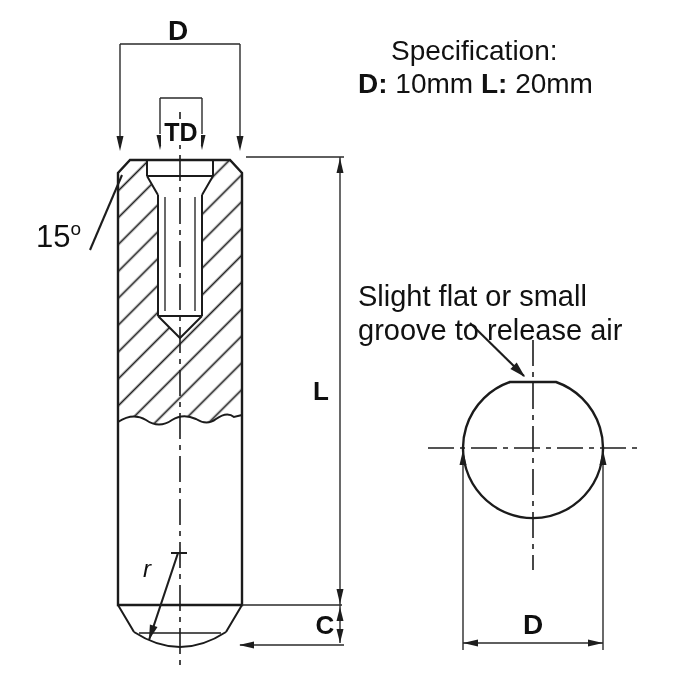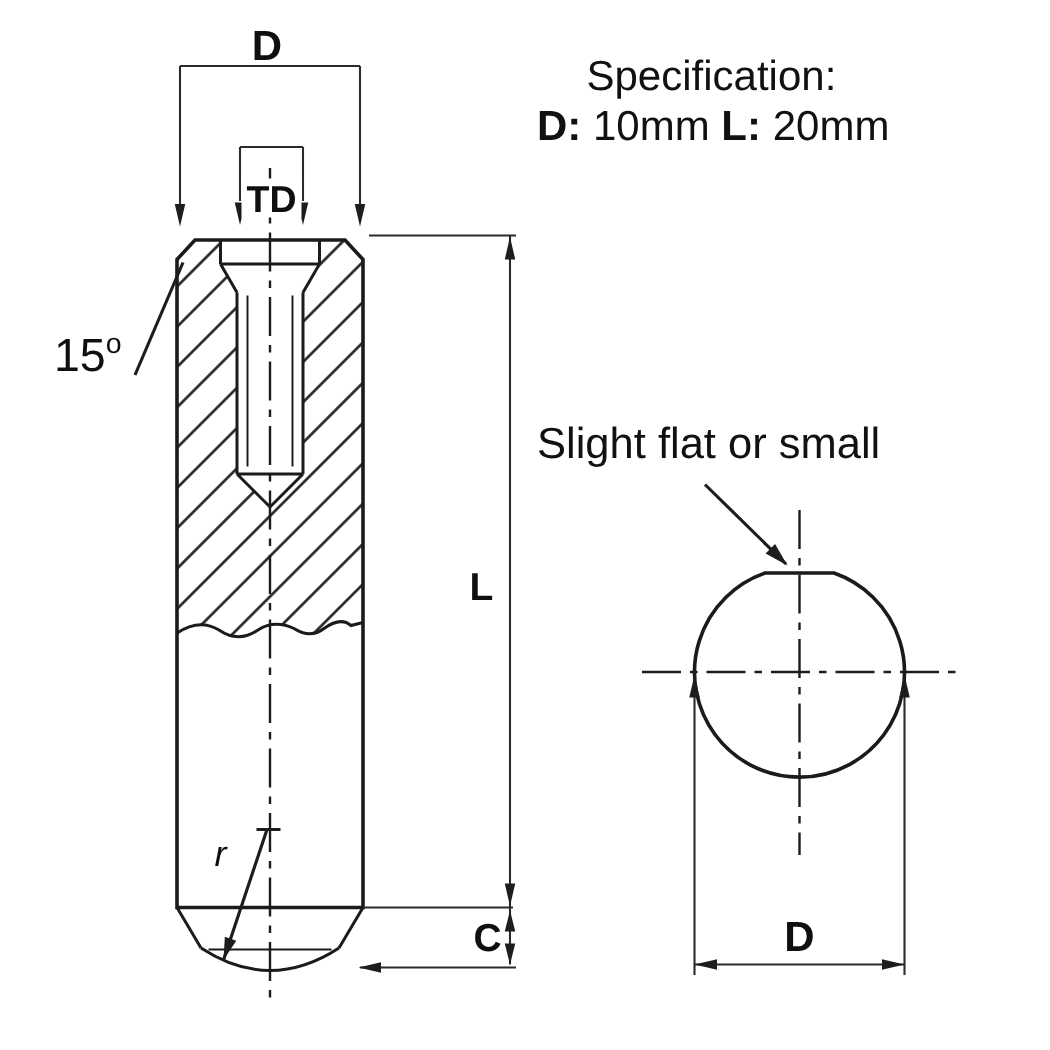--- a/index.html
+++ b/index.html
@@ -116,15 +116,16 @@
     <div>
       <b>D:</b>
       <span>10mm</span>
       <b>L:</b>
       <span>20mm</span>
     </div>
   </div>
 
   <div class="note">
     <div>Slight flat or small</div>
+    <div>groove to release air</div>
   </div>
 
 </div>
 
 </body></html>

